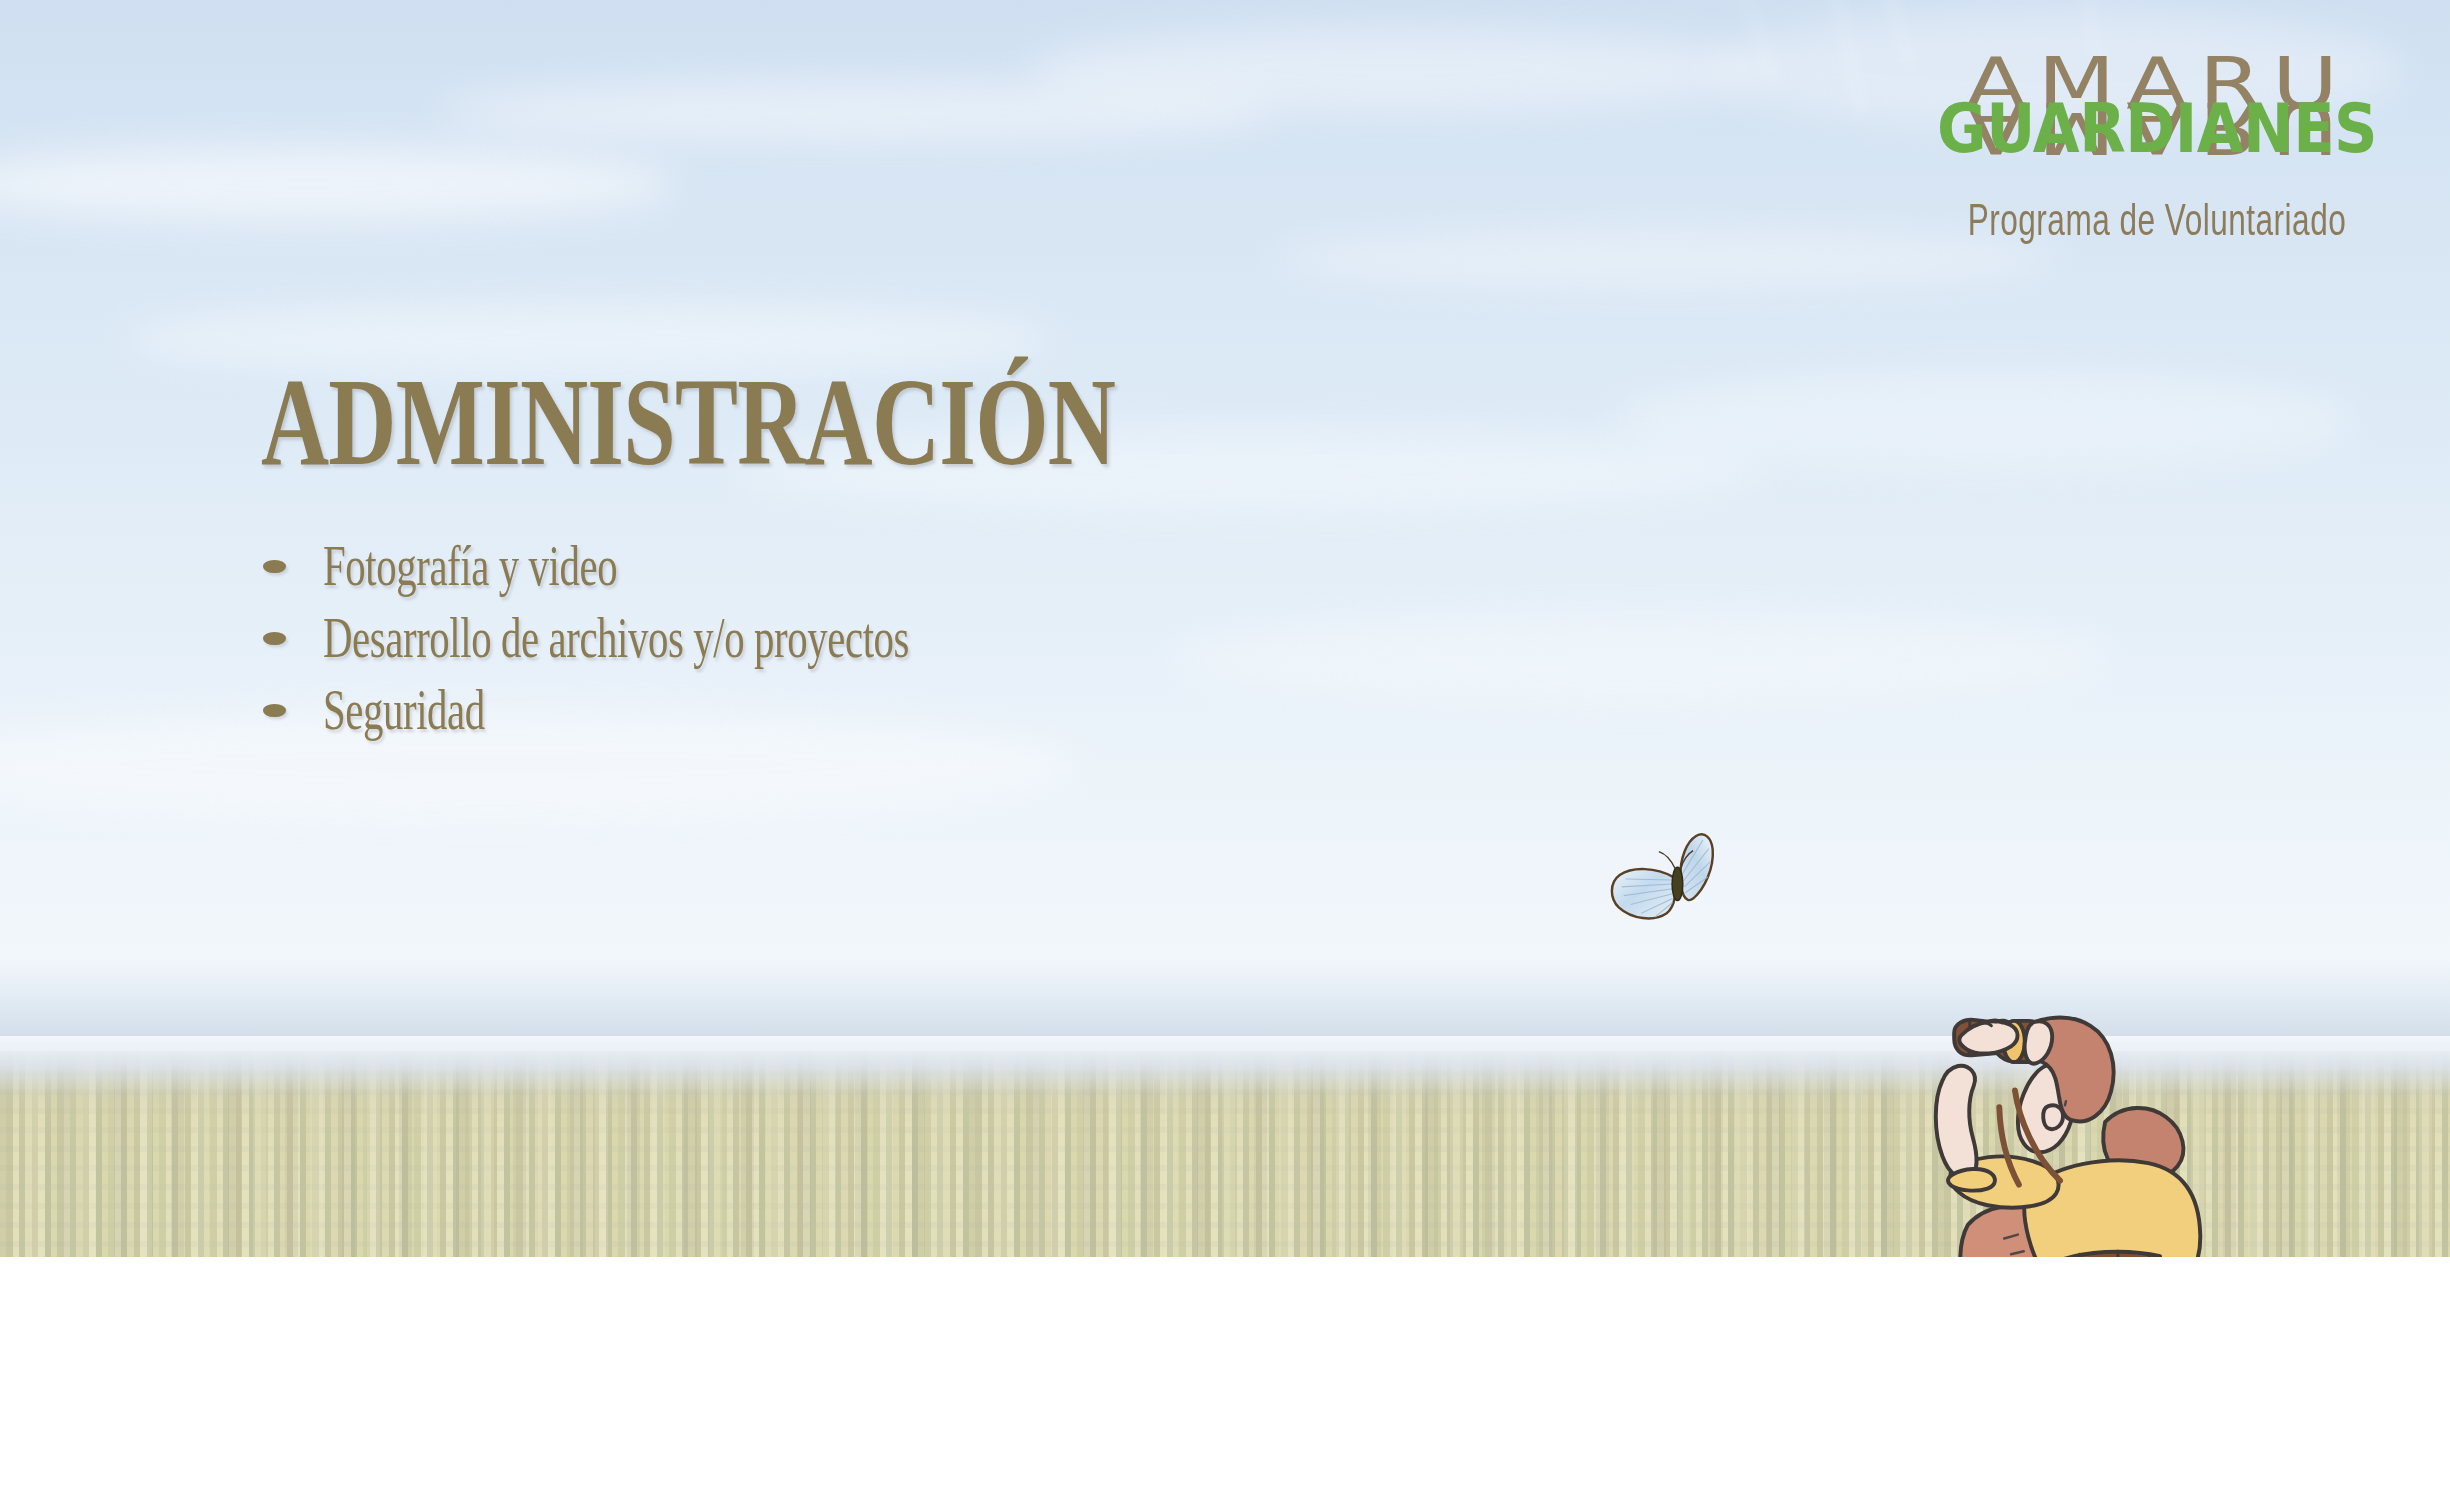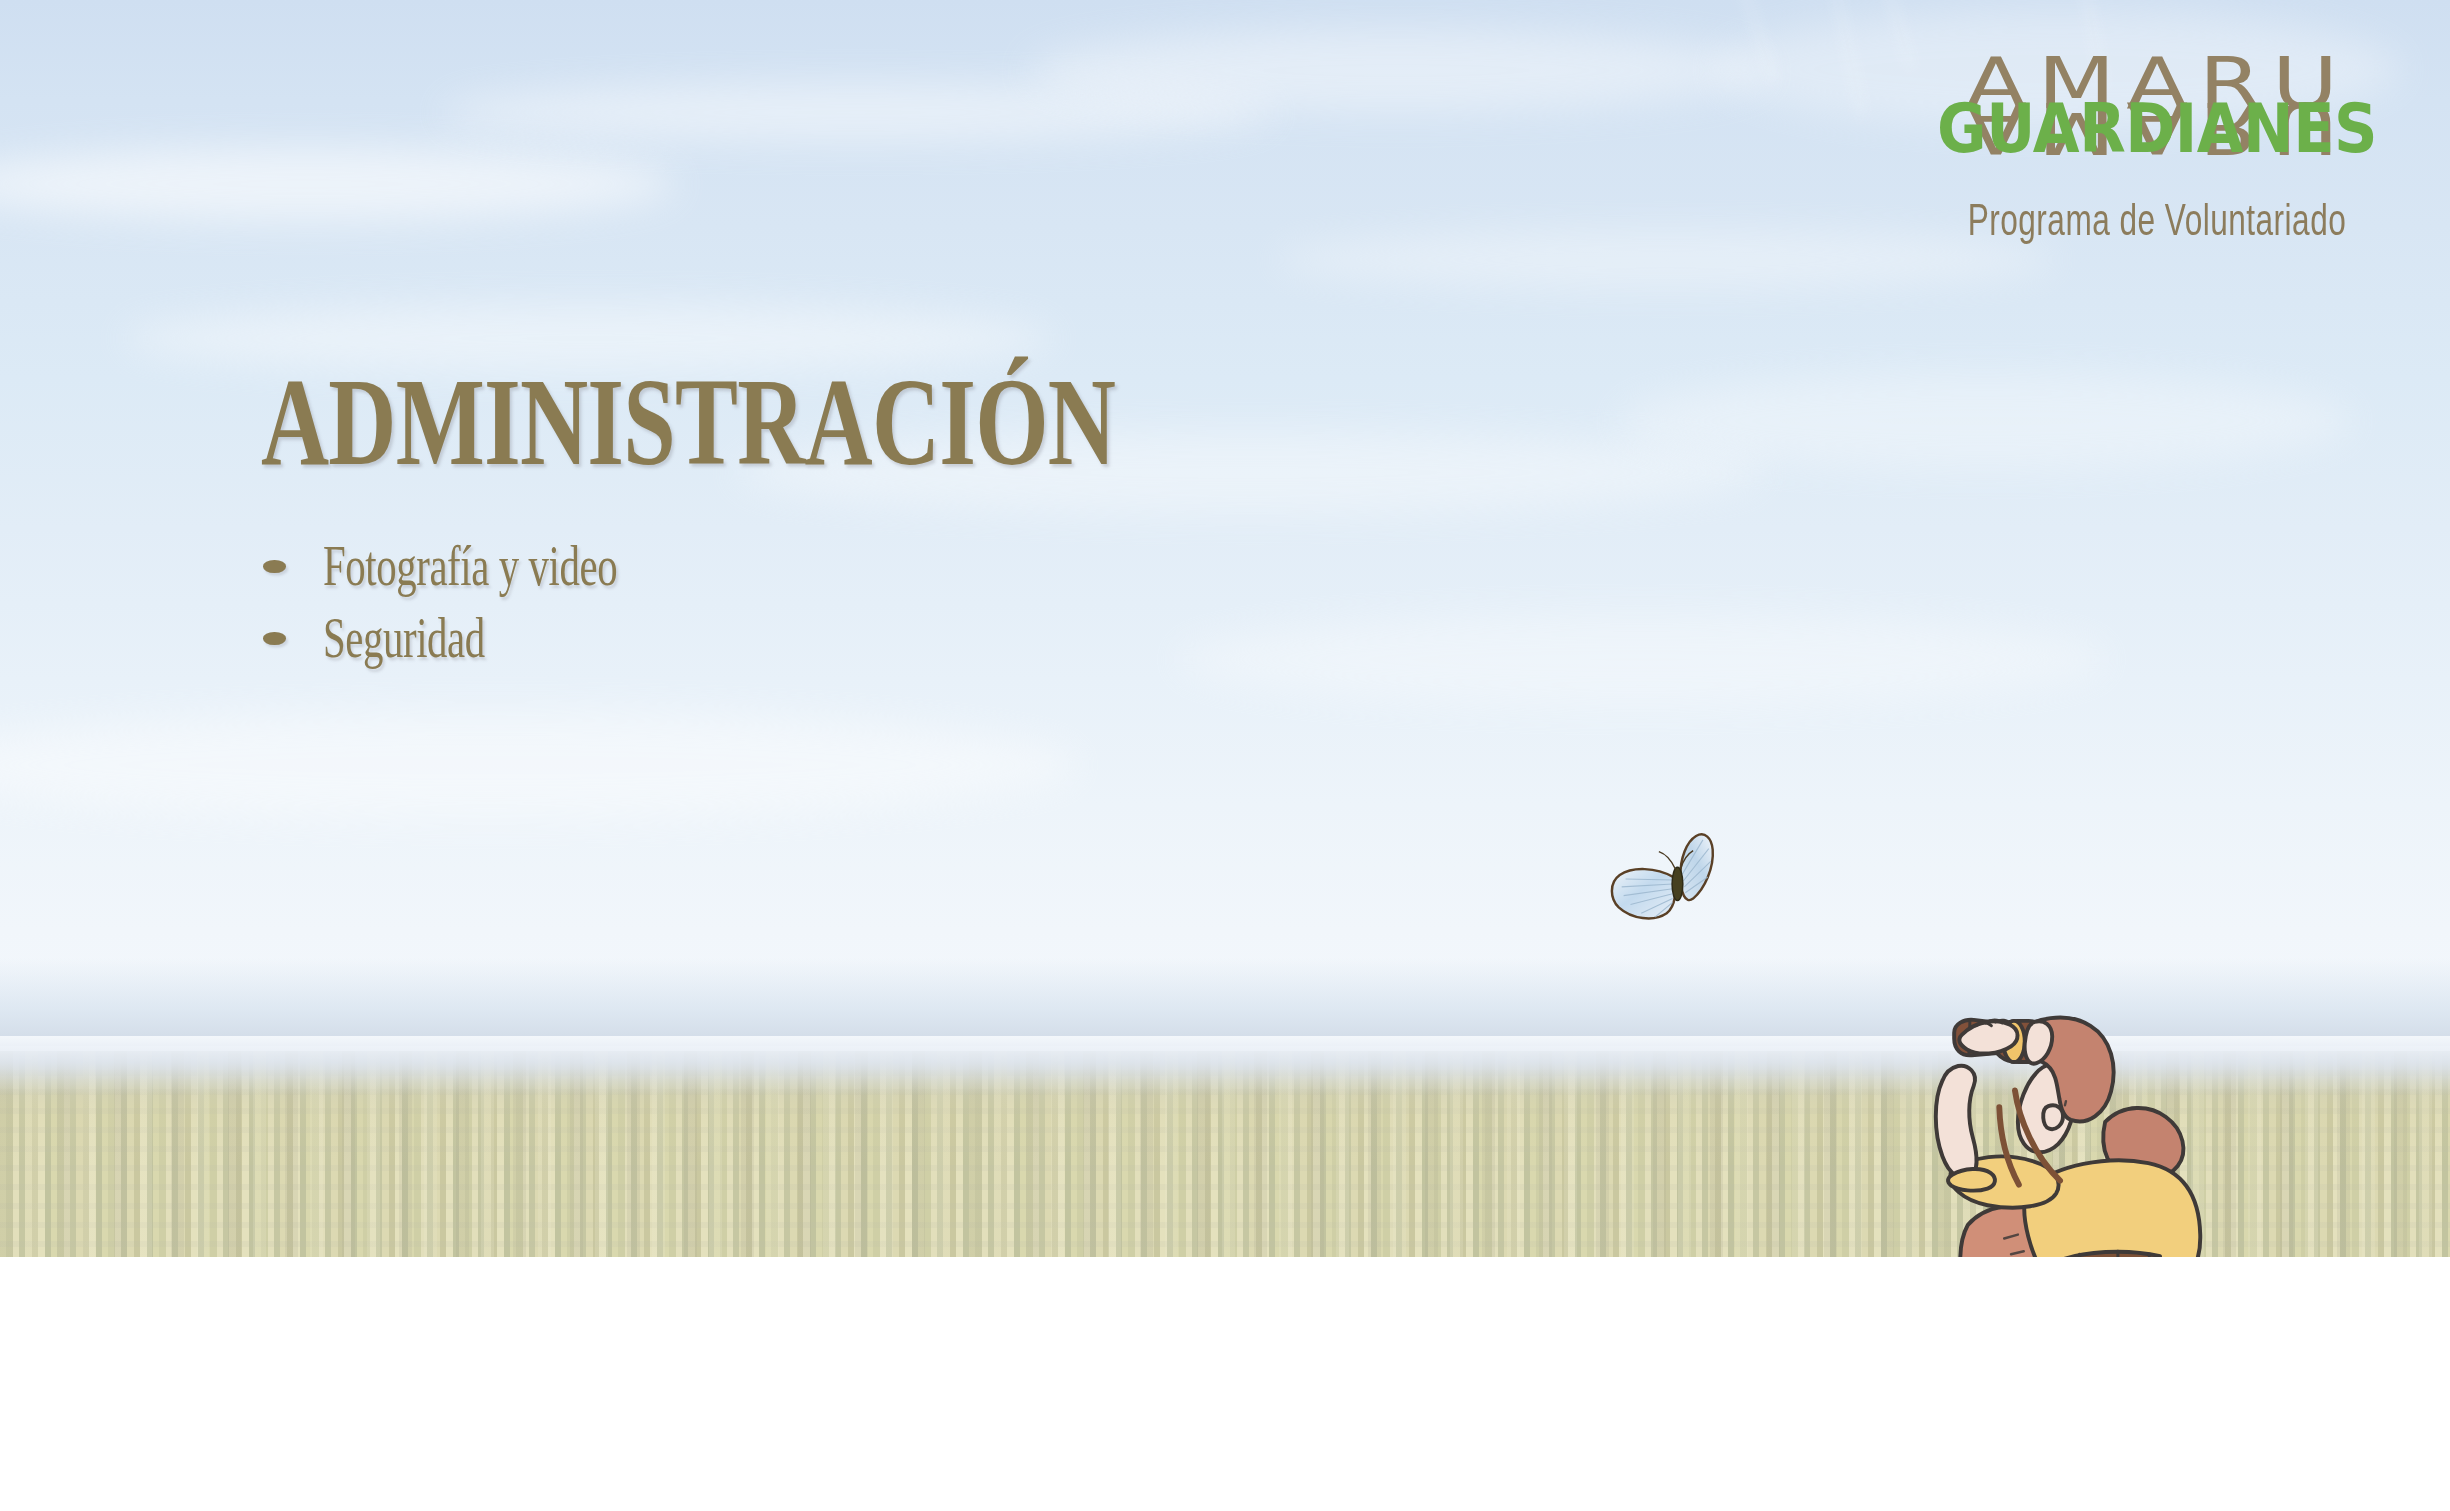--- a/index.html
+++ b/index.html
@@ -221,20 +221,24 @@
   <div class="bullets">
 
     <div class="bullet-row">
       <span class="bullet-dot"></span>
       <span class="bullet-text">Fotografía y video</span>
     </div>
 
 
 
 
+    <div class="bullet-row">
+      <span class="bullet-dot"></span>
+      <span class="bullet-text">Desarrollo de archivos y/o proyectos</span>
+    </div>
 
     <div class="bullet-row">
       <span class="bullet-dot"></span>
       <span class="bullet-text">Seguridad</span>
     </div>
 
   </div>
 
   <div class="butterfly">
     <svg viewBox="0 0 280 220" width="137" height="108">

